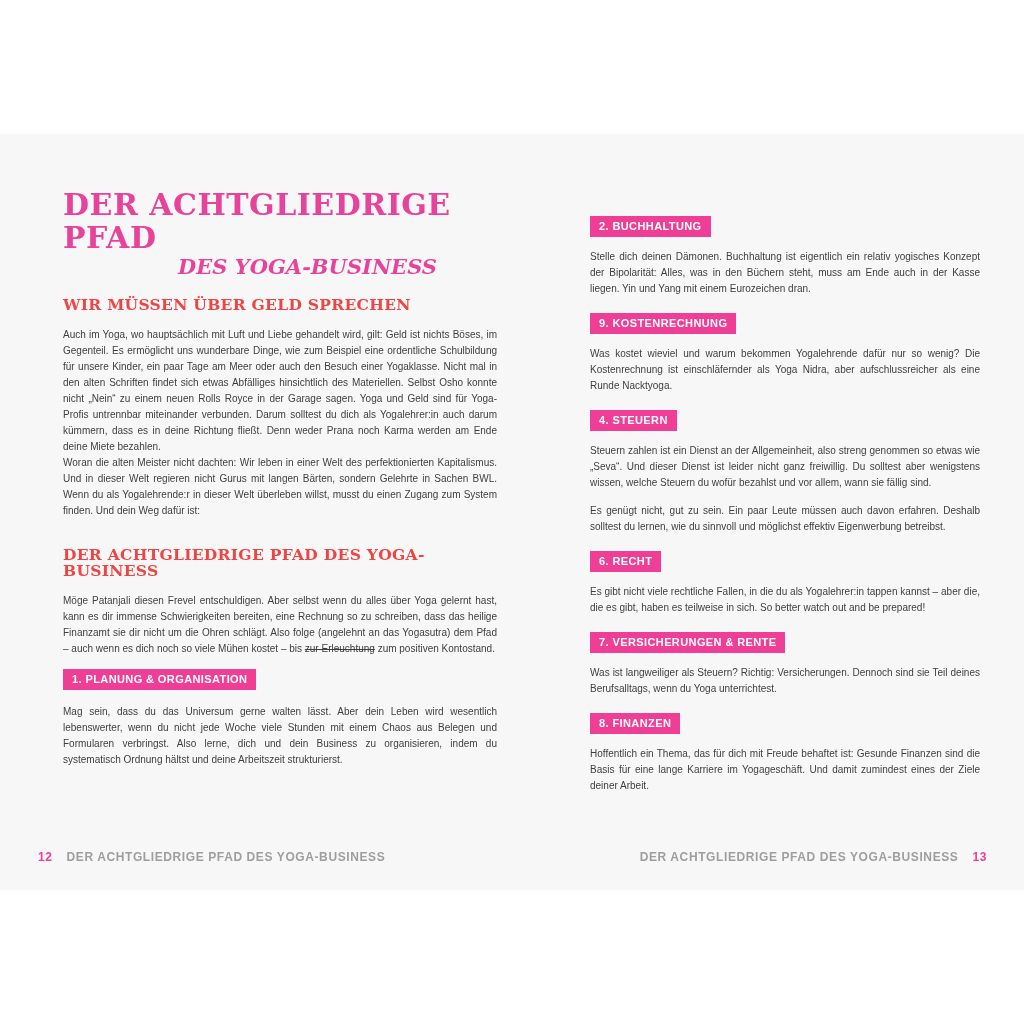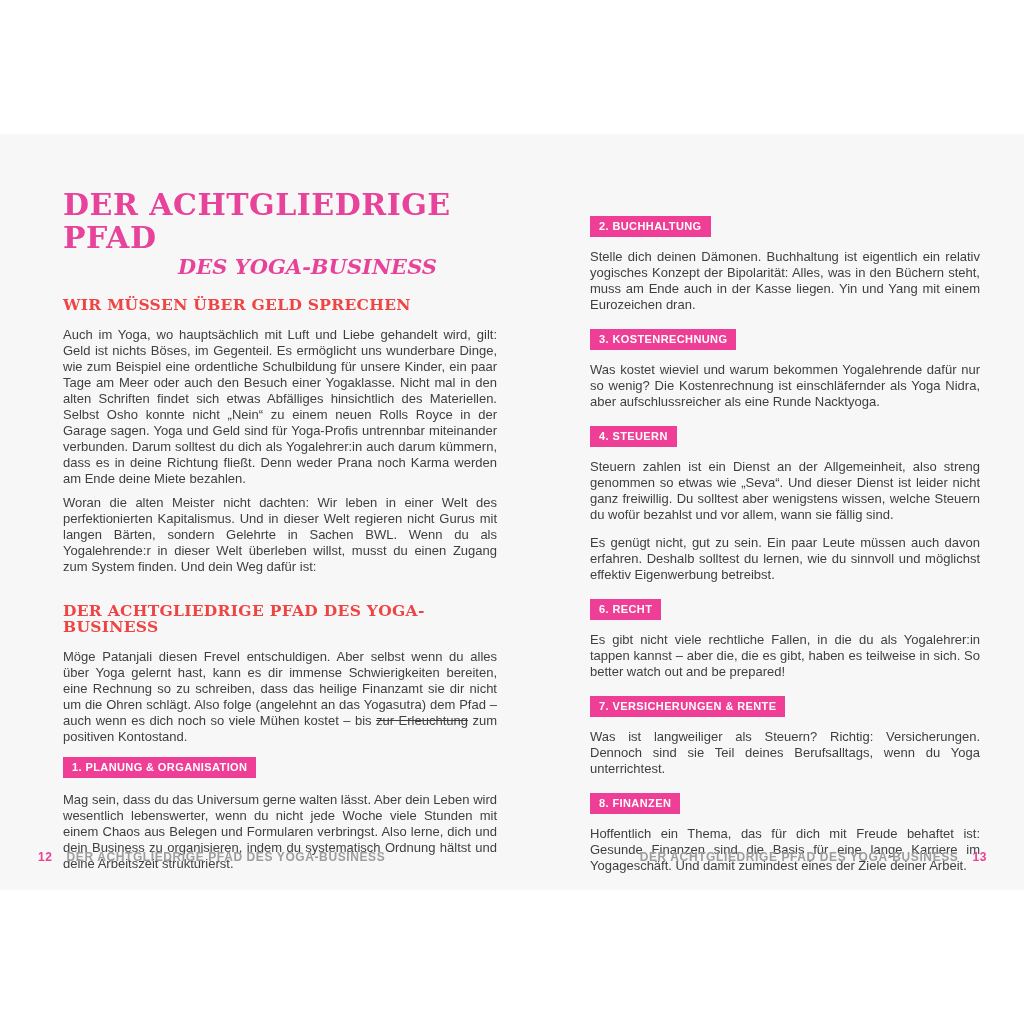--- a/index.html
+++ b/index.html
@@ -15,22 +15,22 @@
   .main-title{margin:0;font-family:"DejaVu Serif",serif;font-weight:bold;
               font-size:30px;line-height:33px;letter-spacing:.5px;color:#e8439a;}
   .sub-title{display:block;width:374px;text-align:right;font-family:"DejaVu Serif",serif;
              font-style:italic;font-weight:bold;font-size:21px;line-height:26px;color:#e8439a;}
   .sec-heading{margin:0;font-family:"DejaVu Serif",serif;font-weight:bold;
                font-size:15.5px;line-height:16px;letter-spacing:.3px;color:#ef4444;}
   .h-intro{margin-top:17px;}
   .h-path{margin-top:28px;}
 
   
-  .para{margin:0;font-size:13px;line-height:16px;text-align:justify;color:#3f3f3f;}
-  .mt14{margin-top:14px;} .mt8{margin-top:8px;}
+  .para{margin:0;font-size:10px;line-height:16px;text-align:justify;color:#3f3f3f;}
+  .mt14{margin-top:14px;} .mt8{margin-top:0;}
   .struck{text-decoration:line-through;}
 
   
   .badge{display:inline-block;background:#ee3e96;color:#ffffff;font-weight:bold;
          font-size:11px;line-height:11px;padding:5px 9px;letter-spacing:.4px;}
   .badge-row{margin-top:12px;}
   .sec .badge-row{margin-top:16px;}
   .sec{margin-bottom:12px;}
   .sec .para{margin-top:12px;}
 
@@ -73,21 +73,21 @@
 
       <div class="sec">
         <div class="badge-row">
           <span class="badge">2. BUCHHALTUNG</span>
         </div>
         <p class="para">Stelle dich deinen Dämonen. Buchhaltung ist eigentlich ein relativ yogisches Konzept der Bipolarität: Alles, was in den Büchern steht, muss am Ende auch in der Kasse liegen. Yin und Yang mit einem Eurozeichen dran.</p>
       </div>
 
       <div class="sec">
         <div class="badge-row">
-          <span class="badge">3. KOSTENRECHNUNG</span>
+          <span class="badge">9. KOSTENRECHNUNG</span>
         </div>
         <p class="para">Was kostet wieviel und warum bekommen Yogalehrende dafür nur so wenig? Die Kostenrechnung ist einschläfernder als Yoga Nidra, aber aufschlussreicher als eine Runde Nacktyoga.</p>
       </div>
 
       <div class="sec">
         <div class="badge-row">
           <span class="badge">4. STEUERN</span>
         </div>
         <p class="para">Steuern zahlen ist ein Dienst an der Allgemeinheit, also streng genommen so etwas wie „Seva“. Und dieser Dienst ist leider nicht ganz freiwillig. Du solltest aber wenigstens wissen, welche Steuern du wofür bezahlst und vor allem, wann sie fällig sind.</p>
       </div>

